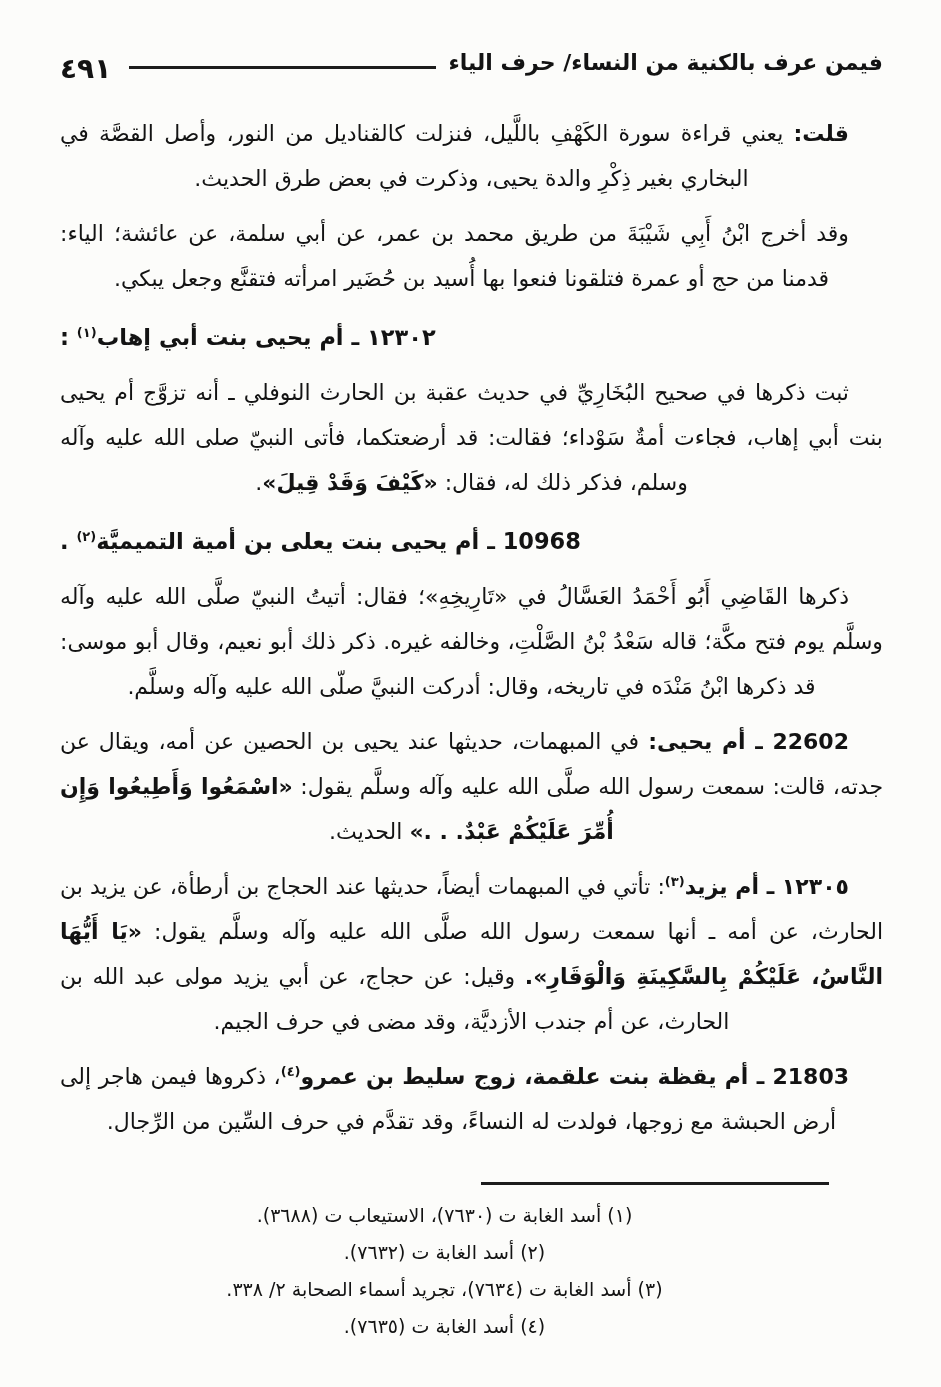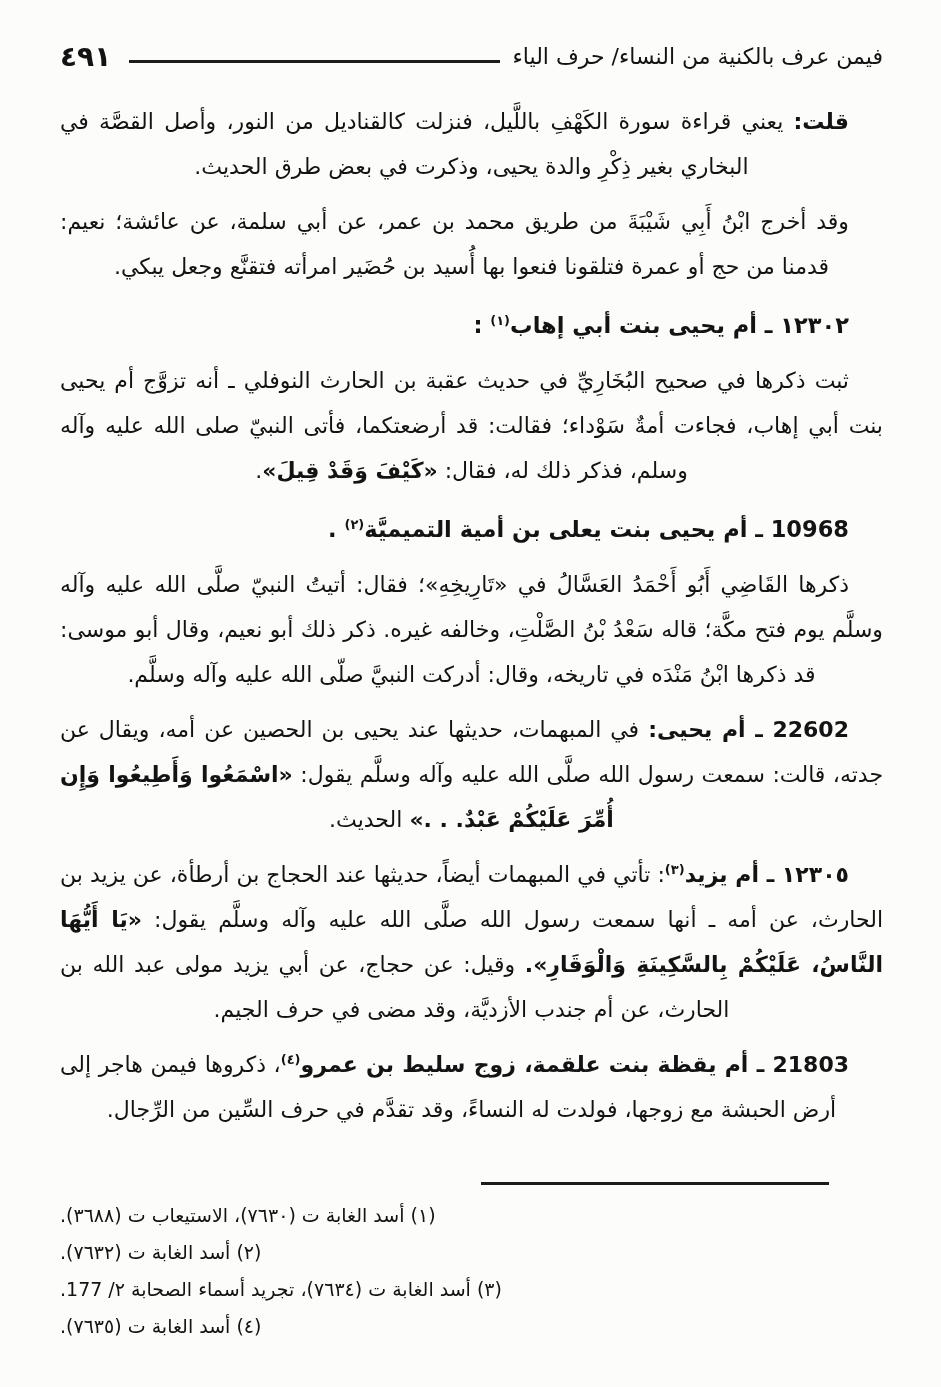--- a/index.html
+++ b/index.html
@@ -22,52 +22,53 @@
     height: 1387px;
     padding: 40px 58px 0 60px;
   }
   
   .running-head {
     display: flex;
     align-items: center;
     gap: 12px;
   }
   .head-title {
-    font-weight: normal;
+    font-weight: bold;
     font-size: 22px;
     white-space: nowrap;
     letter-spacing: 0;
   }
   .head-rule {
     flex: 1;
     height: 0;
     border-bottom: 3px solid #1c1c1c;
     margin-top: 10px;
   }
   .head-pagenum {
     font-size: 28px;
     font-weight: bold;
     white-space: nowrap;
     padding-right: 6px;
+    margin-top: 12px;
   }
   
   .content {
     margin-top: 26px;
     font-size: 22px;
     line-height: 45px;
   }
   .para {
     margin: 0 0 10px 0;
     text-align: justify;
     text-align-last: center;
     text-indent: 34px;
   }
   .entry-heading {
     margin: 14px 0 10px 0;
-    text-align: right;
+    text-align: left;
     text-indent: 34px;
     font-weight: bold;
     font-size: 22.5px;
   }
   b { font-weight: bold; }
   sup.fn-marker {
     font-size: 13px;
     font-weight: bold;
     vertical-align: super;
     line-height: 0;
@@ -81,39 +82,39 @@
     font-size: 19px;
     line-height: 37px;
   }
   .fn-separator {
     width: 348px;
     height: 0;
     border-top: 3px solid #1c1c1c;
     margin: 0 0 12px 0; 
   }
   .fn-line {
-    text-align: left;
+    text-align: center;
   }
 </style>
 </head>
 <body>
 
 <div class="page">
 
   <div class="running-head">
     <span class="head-title">فيمن عرف بالكنية من النساء/ حرف الياء</span>
     <span class="head-rule"></span>
     <span class="head-pagenum">٤٩١</span>
   </div>
 
   <div class="content">
 
     <p class="para"><b>قلت:</b><span> يعني قراءة سورة الكَهْفِ باللَّيل، فنزلت كالقناديل من النور، وأصل القصَّة في البخاري بغير ذِكْرِ والدة يحيى، وذكرت في بعض طرق الحديث.</span></p>
 
-    <p class="para"><span>وقد أخرج ابْنُ أَبِي شَيْبَةَ من طريق محمد بن عمر، عن أبي سلمة، عن عائشة؛ نعيم: قدمنا من حج أو عمرة فتلقونا فنعوا بها أُسيد بن حُضَير امرأته فتقنَّع وجعل يبكي.</span></p>
+    <p class="para"><span>وقد أخرج ابْنُ أَبِي شَيْبَةَ من طريق محمد بن عمر، عن أبي سلمة، عن عائشة؛ الياء: قدمنا من حج أو عمرة فتلقونا فنعوا بها أُسيد بن حُضَير امرأته فتقنَّع وجعل يبكي.</span></p>
 
     <p class="entry-heading"><b>١٢٣٠٢ ـ أم يحيى بنت أبي إهاب</b><sup class="fn-marker">(١)</sup><b> :</b></p>
 
     <p class="para"><span>ثبت ذكرها في صحيح البُخَارِيِّ في حديث عقبة بن الحارث النوفلي ـ أنه تزوَّج أم يحيى بنت أبي إهاب، فجاءت أمةٌ سَوْداء؛ فقالت: قد أرضعتكما، فأتى النبيّ صلى الله عليه وآله وسلم، فذكر ذلك له، فقال: </span><b>«كَيْفَ وَقَدْ قِيلَ»</b><span>.</span></p>
 
     <p class="entry-heading"><b>10968 ـ أم يحيى بنت يعلى بن أمية التميميَّة</b><sup class="fn-marker">(٢)</sup><b> .</b></p>
 
     <p class="para"><span>ذكرها القَاضِي أَبُو أَحْمَدُ العَسَّالُ في «تَارِيخِهِ»؛ فقال: أتيتُ النبيّ صلَّى الله عليه وآله وسلَّم يوم فتح مكَّة؛ قاله سَعْدُ بْنُ الصَّلْتِ، وخالفه غيره. ذكر ذلك أبو نعيم، وقال أبو موسى: قد ذكرها ابْنُ مَنْدَه في تاريخه، وقال: أدركت النبيَّ صلّى الله عليه وآله وسلَّم.</span></p>
 
     <p class="para"><b>22602 ـ أم يحيى:</b><span> في المبهمات، حديثها عند يحيى بن الحصين عن أمه، ويقال عن جدته، قالت: سمعت رسول الله صلَّى الله عليه وآله وسلَّم يقول: </span><b>«اسْمَعُوا وَأَطِيعُوا وَإِن أُمِّرَ عَلَيْكُمْ عَبْدٌ. . .»</b><span> الحديث.</span></p>
@@ -121,17 +122,17 @@
     <p class="para"><b>١٢٣٠٥ ـ أم يزيد</b><sup class="fn-marker">(٣)</sup><span>: تأتي في المبهمات أيضاً، حديثها عند الحجاج بن أرطأة، عن يزيد بن الحارث، عن أمه ـ أنها سمعت رسول الله صلَّى الله عليه وآله وسلَّم يقول: </span><b>«يَا أَيُّهَا النَّاسُ، عَلَيْكُمْ بِالسَّكِينَةِ وَالْوَقَارِ».</b><span> وقيل: عن حجاج، عن أبي يزيد مولى عبد الله بن الحارث، عن أم جندب الأزديَّة، وقد مضى في حرف الجيم.</span></p>
 
     <p class="para"><b>21803 ـ أم يقظة بنت علقمة، زوج سليط بن عمرو</b><sup class="fn-marker">(٤)</sup><span>، ذكروها فيمن هاجر إلى أرض الحبشة مع زوجها، فولدت له النساءً، وقد تقدَّم في حرف السِّين من الرِّجال.</span></p>
 
   </div>
 
   <div class="footnotes">
     <div class="fn-separator"></div>
     <div class="fn-line">(١) أسد الغابة ت (٧٦٣٠)، الاستيعاب ت (٣٦٨٨).</div>
     <div class="fn-line">(٢) أسد الغابة ت (٧٦٣٢).</div>
-    <div class="fn-line">(٣) أسد الغابة ت (٧٦٣٤)، تجريد أسماء الصحابة ٢/ 177.</div>
+    <div class="fn-line">(٣) أسد الغابة ت (٧٦٣٤)، تجريد أسماء الصحابة ٢/ ٣٣٨.</div>
     <div class="fn-line">(٤) أسد الغابة ت (٧٦٣٥).</div>
   </div>
 
 </div>
 
 </body></html>

